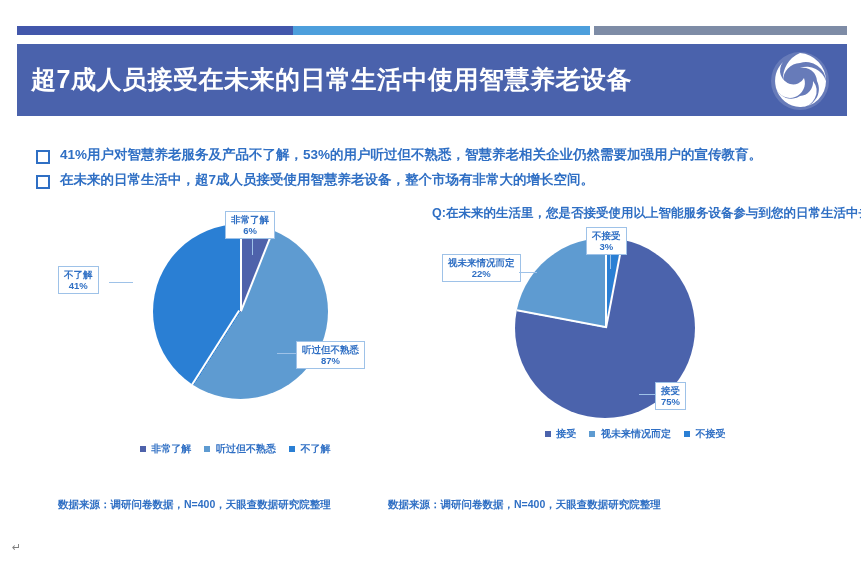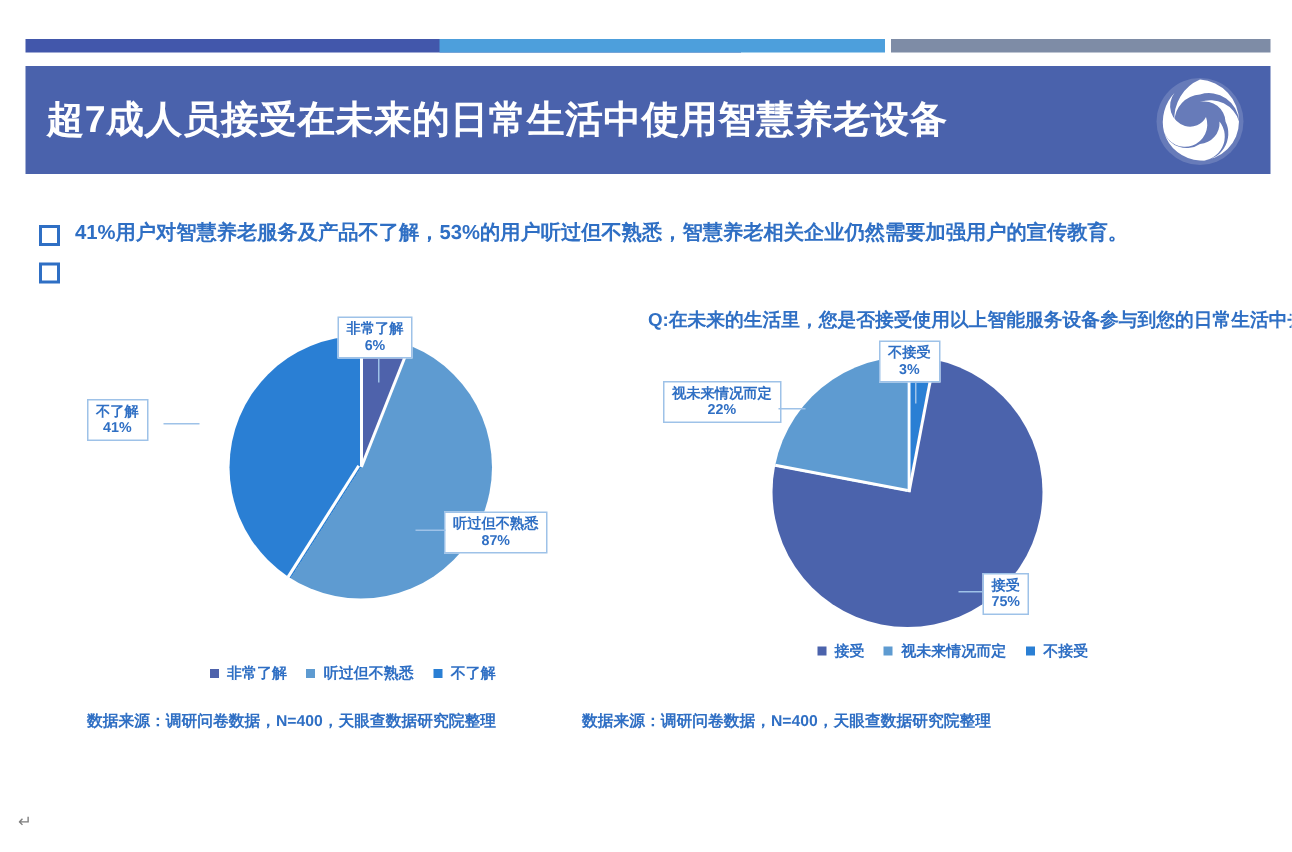--- a/index.html
+++ b/index.html
@@ -19,21 +19,21 @@
     position:absolute;left:17px;top:44px;width:830px;height:72px;
     background:#4a62ac;overflow:hidden;text-align:right;
   }
   #header-title{
     position:absolute;left:14px;top:19px;
     color:#ffffff;font-size:25px;font-weight:bold;letter-spacing:.5px;
     white-space:nowrap;
   }
   #brand-logo{position:absolute;right:16px;top:6px;width:62px;height:62px;}
   
-  #bullets{position:absolute;left:26px;top:146px;width:820px;}
+  #bullets{position:absolute;left:36px;top:146px;width:820px;}
   .bullet-row{display:flex;align-items:flex-start;margin-bottom:7px;}
   .bullet-mark{
     width:10px;height:10px;border:2px solid #2f6fc4;margin:4px 10px 0 0;
     flex:0 0 auto;
   }
   .bullet-text{
     color:#2f6fc4;font-size:13.5px;font-weight:bold;line-height:18px;
     white-space:nowrap;
   }
   
@@ -65,20 +65,21 @@
   }
   .legend-item{display:inline-block;margin:0 5px;white-space:nowrap;}
   .legend-swatch{
     display:inline-block;width:6px;height:6px;margin-right:3px;
     vertical-align:middle;
   }
   .legend-label{vertical-align:middle;}
   .source{
     position:absolute;color:#2f6fc4;font-size:10.5px;font-weight:bold;
     white-space:nowrap;
+    margin-top:24px;
   }
   #source-left{left:58px;top:474px;}
   #source-right{left:388px;top:474px;}
   #para-mark{
     position:absolute;left:12px;top:541px;color:#808080;font-size:11px;
   }
 </style>
 </head>
 <body>
 
@@ -101,20 +102,21 @@
   </div>
 </div>
 
 <div id="bullets">
   <div class="bullet-row">
     <span class="bullet-mark"></span>
     <span class="bullet-text">41%用户对智慧养老服务及产品不了解，53%的用户听过但不熟悉，智慧养老相关企业仍然需要加强用户的宣传教育。</span>
   </div>
   <div class="bullet-row">
     <span class="bullet-mark"></span>
+    <span class="bullet-text">在未来的日常生活中，超7成人员接受使用智慧养老设备，整个市场有非常大的增长空间。</span>
   </div>
 </div>
 
 <div class="panel" id="panel-left">
 
   <div class="chart-area">
 
     <div class="pie" id="pie-left" style="background:conic-gradient(#4e62ab 0deg 21.6deg, #5e9bd1 21.6deg 212.4deg, #2a7fd4 212.4deg 360deg);"></div>
 
     <div class="pie-gap" style="left:200px;top:98px;width:88px;height:2px;transform:rotate(-90deg);"></div>

